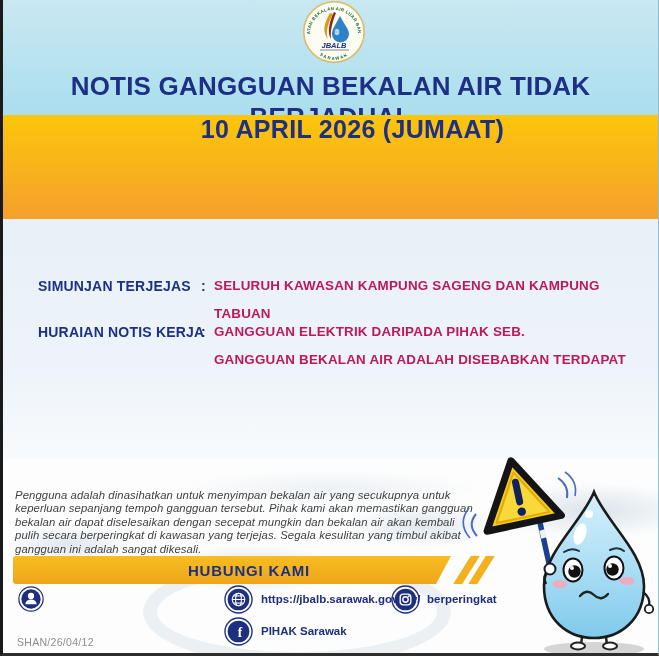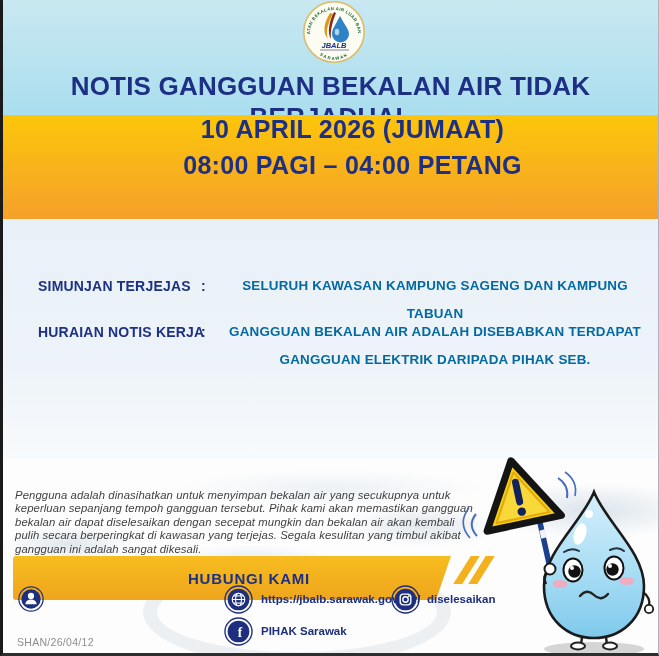--- a/index.html
+++ b/index.html
@@ -6,43 +6,43 @@
   .poster{
     position:relative;width:659px;height:656px;overflow:hidden;
     box-sizing:border-box;background:#fdfdfd;
     border-left:3px solid #1a1a1a;border-bottom:3px solid #2e2e2e;border-right:1px solid #94bcca;
     font-family:"Liberation Sans",sans-serif;
   }
   .topbg{position:absolute;top:0;left:0;width:100%;height:115px;background:linear-gradient(180deg,#c9e8f1,#aadeee);}
   .logo{position:absolute;left:297px;top:1px;width:68px;height:64px;z-index:2;}
   .title{position:absolute;top:71px;left:0;right:0;text-align:center;font-size:26px;font-weight:bold;color:#1e3086;letter-spacing:0.2px;z-index:2;}
   .banner{position:absolute;top:115px;left:0;right:0;height:104px;background:linear-gradient(180deg,#fcc60a,#f5a02c);
-    display:flex;flex-direction:column;align-items:center;justify-content:flex-start;gap:7px;z-index:2;padding-left:44px;}
+    display:flex;flex-direction:column;align-items:center;justify-content:space-between;gap:7px;z-index:2;padding-left:44px;}
   .banner-line{font-size:25px;font-weight:bold;color:#1e3082;letter-spacing:0.3px;}
   .bodybg{position:absolute;top:219px;left:0;width:100%;height:240px;background:linear-gradient(180deg,#e8f1f8 0%,#edf3f9 60%,#f8fbfd 100%);}
   .loc-row{position:absolute;top:231px;left:0;width:100%;height:24px;z-index:2;}
   .loc-bahagian{position:absolute;left:55px;top:0;font-size:18px;font-weight:bold;color:#1d3184;}
   .loc-daerah{position:absolute;left:393px;top:0;font-size:18px;font-weight:bold;color:#1d3184;}
   .detail-row{position:absolute;left:0;width:100%;z-index:2;}
   #row-kawasan{top:272px;} #row-huraian{top:318px;}
   .detail-label{position:absolute;left:35px;top:0;font-weight:bold;font-size:14px;color:#1d3184;line-height:28px;letter-spacing:0.2px;}
   .detail-colon{position:absolute;left:198px;top:0;font-weight:bold;font-size:14px;color:#1d3184;line-height:28px;}
-  .detail-value{position:absolute;left:211px;top:0;width:442px;font-weight:bold;font-size:13.4px;color:#0369a1;line-height:28px;letter-spacing:0.2px;text-align:center;}
+  .detail-value{position:absolute;left:211px;top:0;width:442px;font-weight:bold;font-size:13.4px;color:#be185d;line-height:28px;letter-spacing:0.2px;}
   .lowerbg{position:absolute;top:459px;left:0;right:0;bottom:0;background:#fdfdfd;z-index:0;}
   .splash{position:absolute;left:0;top:450px;width:100%;height:152px;z-index:1;
     background:
       radial-gradient(ellipse 90px 28px at 10% 62%, rgba(170,190,208,.35), transparent 70%),
       radial-gradient(ellipse 130px 34px at 38% 78%, rgba(168,188,206,.40), transparent 70%),
       radial-gradient(ellipse 110px 30px at 64% 50%, rgba(178,196,212,.38), transparent 70%),
       radial-gradient(ellipse 150px 40px at 90% 40%, rgba(170,192,210,.42), transparent 70%),
       radial-gradient(ellipse 220px 26px at 50% 25%, rgba(200,214,226,.30), transparent 70%);}
   .swirl{position:absolute;left:140px;top:558px;width:280px;height:80px;border:14px solid rgba(150,172,192,0.16);border-radius:50%;z-index:1;}
   .advisory{position:absolute;left:12px;top:489px;width:462px;font-size:11.3px;font-style:italic;
     color:#3f3f3f;line-height:13.4px;z-index:2;letter-spacing:0.1px;}
-  .cbar{position:absolute;left:10px;top:556px;width:438px;height:44px;z-index:3;
+  .cbar{position:absolute;left:10px;top:556px;width:438px;height:28px;z-index:3;
     background:linear-gradient(180deg,#f7bd20,#efa51c);
     clip-path:polygon(0 0,100% 0,calc(100% - 15px) 100%,0 100%);
     border-radius:3px 0 0 3px;display:flex;align-items:center;justify-content:center;}
   .cbar span{font-size:15px;font-weight:bold;color:#1e3082;letter-spacing:0.8px;text-indent:34px;}
   .stripe{position:absolute;top:556px;height:28px;background:#f3b11d;transform:skewX(-32deg);z-index:3;}
   .s1{left:459px;width:9px;} .s2{left:474px;width:9px;}
   .mascot{position:absolute;left:439px;top:450px;width:220px;height:206px;z-index:4;}
   .cicon{position:absolute;z-index:5;}
   .icon-person{left:15px;top:586px;width:26px;height:26px;}
   .icon-globe{left:221px;top:585px;width:29px;height:29px;}
@@ -78,41 +78,40 @@
       <ellipse cx="36" cy="31" rx="2.3" ry="3.2" fill="#cfe8f7" opacity="0.8"></ellipse>
       <text x="33" y="47" font-size="7.5" font-weight="bold" font-style="italic" fill="#1d2f85" text-anchor="middle">JBALB</text>
       <path d="M19,49 L48,49" stroke="#8b93a5" stroke-width="1.1"></path>
     </svg>
   </div>
 
   <div class="title">NOTIS GANGGUAN BEKALAN AIR TIDAK BERJADUAL</div>
 
   <div class="banner">
     <div class="banner-line">10 APRIL 2026 (JUMAAT)</div>
-    <div class="banner-line">08:00 PAGI – 04:00 PETANG</div>
   </div>
 
   <div class="bodybg"></div>
 
 
   <div class="detail-row" id="row-kawasan">
     <div class="detail-label">SIMUNJAN TERJEJAS</div>
     <div class="detail-colon">:</div>
     <div class="detail-value">
       <div>SELURUH KAWASAN KAMPUNG SAGENG DAN KAMPUNG TABUAN</div>
       <div></div>
     </div>
   </div>
 
   <div class="detail-row" id="row-huraian">
     <div class="detail-label">HURAIAN NOTIS KERJA</div>
     <div class="detail-colon">:</div>
     <div class="detail-value">
+      <div>GANGGUAN ELEKTRIK DARIPADA PIHAK SEB.</div>
       <div>GANGGUAN BEKALAN AIR ADALAH DISEBABKAN TERDAPAT</div>
-      <div>GANGGUAN ELEKTRIK DARIPADA PIHAK SEB.</div>
     </div>
   </div>
 
   <div class="lowerbg"></div>
   <div class="splash"></div>
   <div class="swirl"></div>
 
   <div class="advisory">Pengguna adalah dinasihatkan untuk menyimpan bekalan air yang secukupnya untuk keperluan sepanjang tempoh gangguan tersebut. Pihak kami akan memastikan gangguan bekalan air dapat diselesaikan dengan secepat mungkin dan bekalan air akan kembali pulih secara berperingkat di kawasan yang terjejas. Segala kesulitan yang timbul akibat gangguan ini adalah sangat dikesali.</div>
 
   <div class="cbar">
@@ -193,16 +192,16 @@
   </svg>
   <div class="ctext facebook">PIHAK Sarawak</div>
 
   <svg class="cicon icon-ig" viewBox="0 0 30 30">
     <circle cx="15" cy="15" r="14" fill="none" stroke="#1d2f7e" stroke-width="1.4"></circle>
     <circle cx="15" cy="15" r="11.2" fill="#1d2f7e"></circle>
     <rect x="9.5" y="9.5" width="11" height="11" rx="3.2" fill="none" stroke="#fff" stroke-width="1.4"></rect>
     <circle cx="15" cy="15" r="2.8" fill="none" stroke="#fff" stroke-width="1.4"></circle>
     <circle cx="18.4" cy="11.6" r="0.9" fill="#fff"></circle>
   </svg>
-  <div class="ctext instagram">diselesaikan</div>
+  <div class="ctext instagram">berperingkat</div>
 
   <div class="reference">SHAN/26/04/12</div>
 </div>
 
 </body></html>

